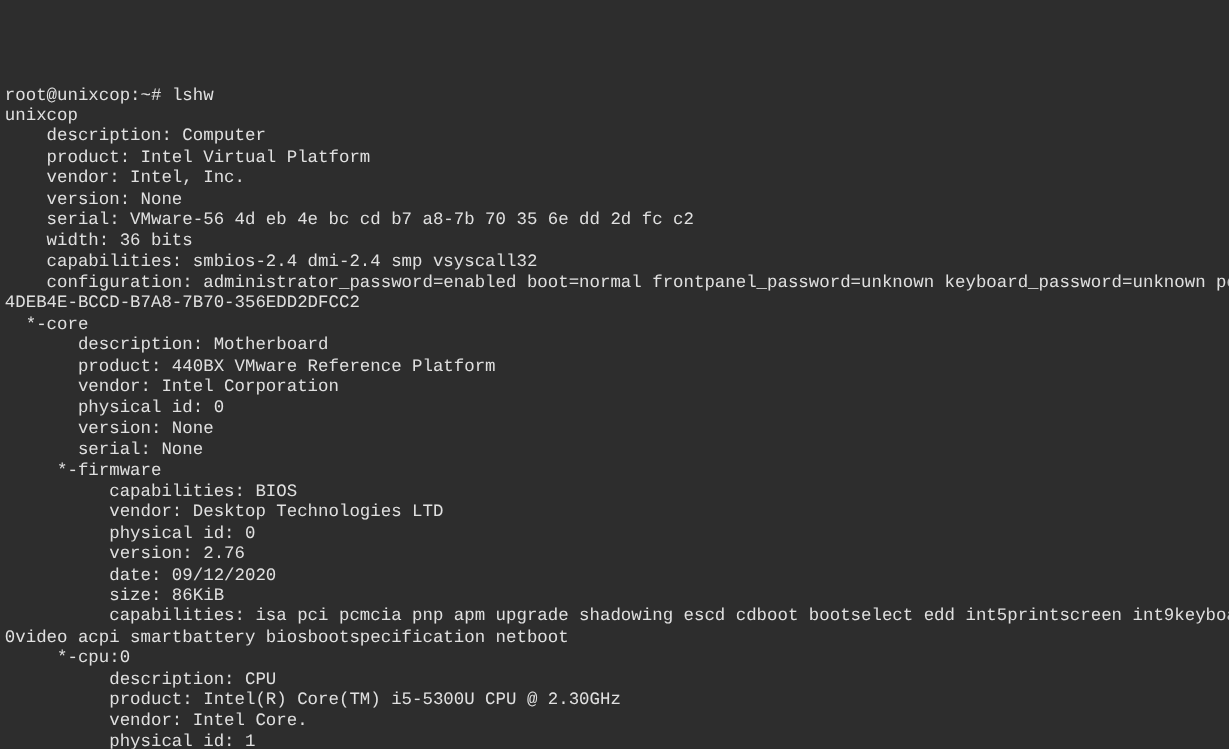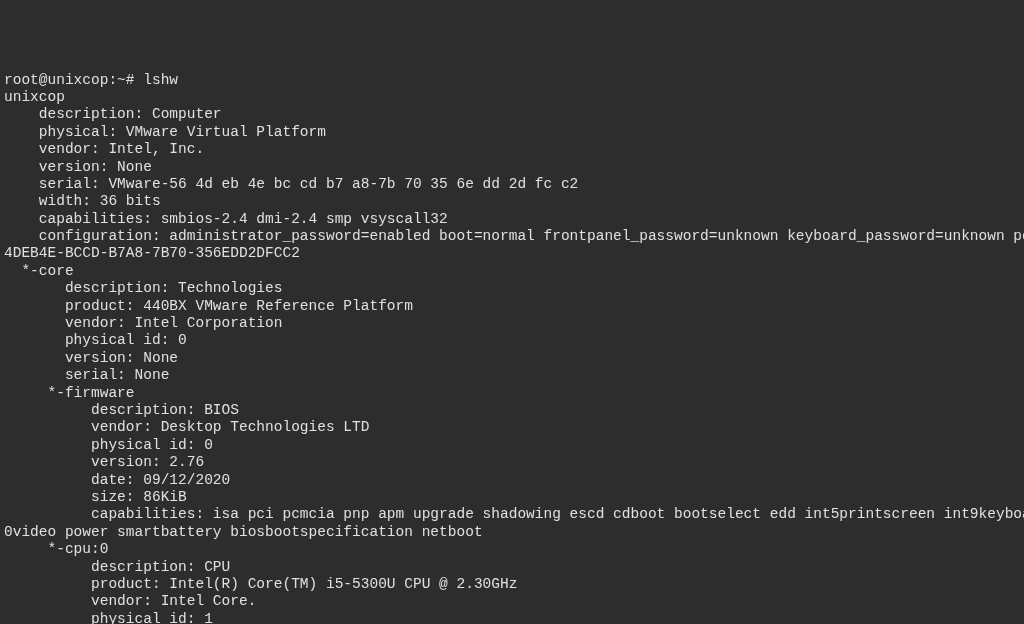--- a/index.html
+++ b/index.html
@@ -21,44 +21,44 @@
     .line { white-space: pre; }
   </style>
 </head>
 <body>
 
 
 
 <div class="terminal"><span class="line"><span>root@unixcop:~# </span><span>lshw</span></span>
 <span class="line">unixcop</span>
 <span class="line">    description: Computer</span>
-<span class="line">    physical: VMware Virtual Platform</span>
+<span class="line">    product: Intel Virtual Platform</span>
 <span class="line">    vendor: Intel, Inc.</span>
 <span class="line">    version: None</span>
 <span class="line">    serial: VMware-56 4d eb 4e bc cd b7 a8-7b 70 35 6e dd 2d fc c2</span>
 <span class="line">    width: 36 bits</span>
 <span class="line">    capabilities: smbios-2.4 dmi-2.4 smp vsyscall32</span>
 <span class="line">    configuration: administrator_password=enabled boot=normal frontpanel_password=unknown keyboard_password=unknown power</span>
 <span class="line">4DEB4E-BCCD-B7A8-7B70-356EDD2DFCC2</span>
 <span class="line">  *-core</span>
-<span class="line">       description: Technologies</span>
+<span class="line">       description: Motherboard</span>
 <span class="line">       product: 440BX VMware Reference Platform</span>
 <span class="line">       vendor: Intel Corporation</span>
 <span class="line">       physical id: 0</span>
 <span class="line">       version: None</span>
 <span class="line">       serial: None</span>
 <span class="line">     *-firmware</span>
-<span class="line">          description: BIOS</span>
+<span class="line">          capabilities: BIOS</span>
 <span class="line">          vendor: Desktop Technologies LTD</span>
 <span class="line">          physical id: 0</span>
 <span class="line">          version: 2.76</span>
 <span class="line">          date: 09/12/2020</span>
 <span class="line">          size: 86KiB</span>
 <span class="line">          capabilities: isa pci pcmcia pnp apm upgrade shadowing escd cdboot bootselect edd int5printscreen int9keyboard </span>
-<span class="line">0video power smartbattery biosbootspecification netboot</span>
+<span class="line">0video acpi smartbattery biosbootspecification netboot</span>
 <span class="line">     *-cpu:0</span>
 <span class="line">          description: CPU</span>
 <span class="line">          product: Intel(R) Core(TM) i5-5300U CPU @ 2.30GHz</span>
 <span class="line">          vendor: Intel Core.</span>
 <span class="line">          physical id: 1</span>
 
 
 
 
 </div>

